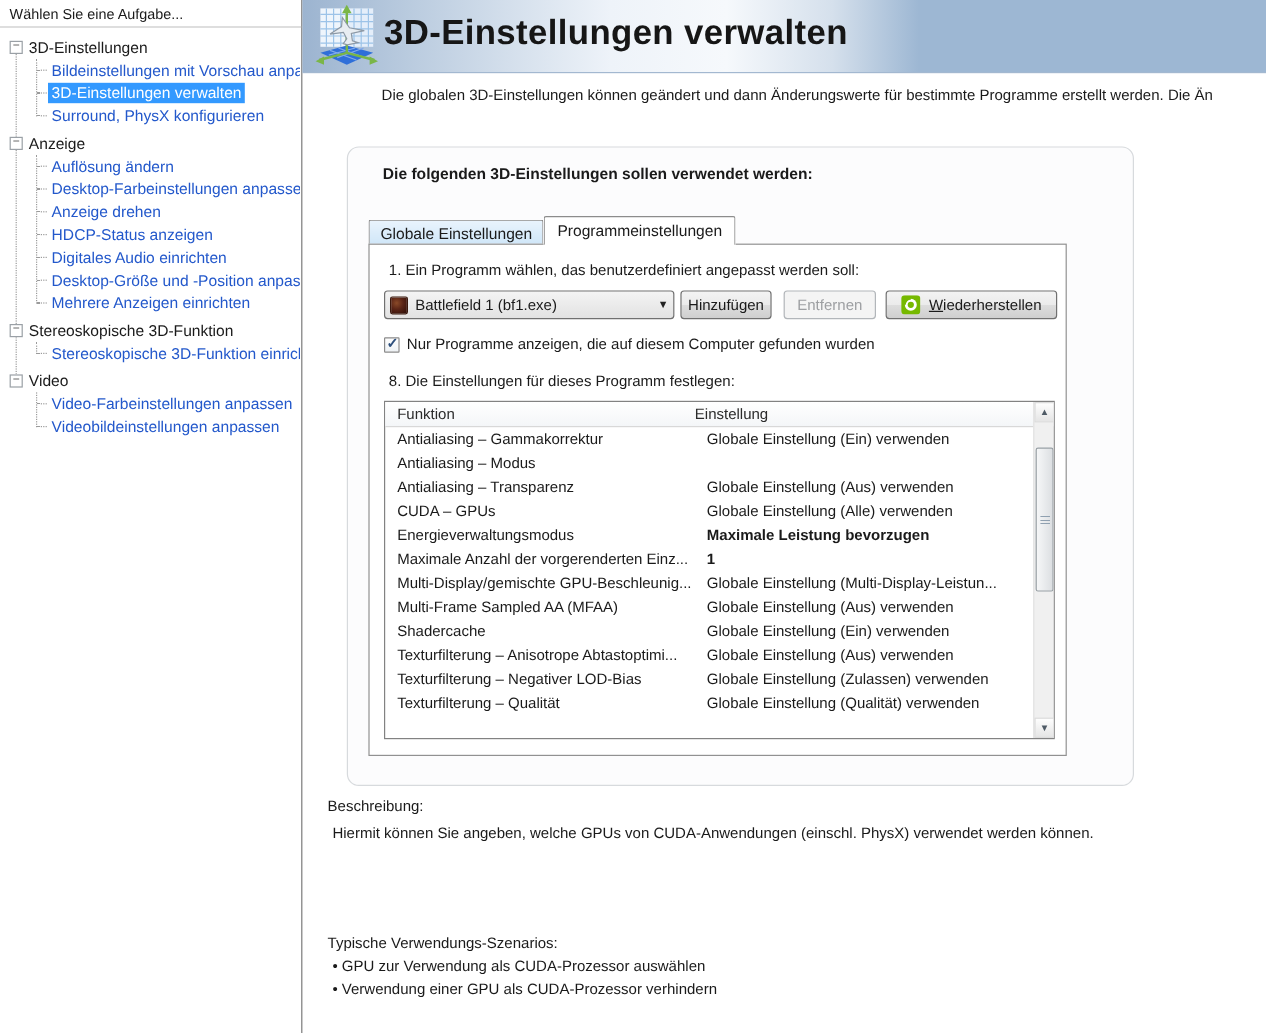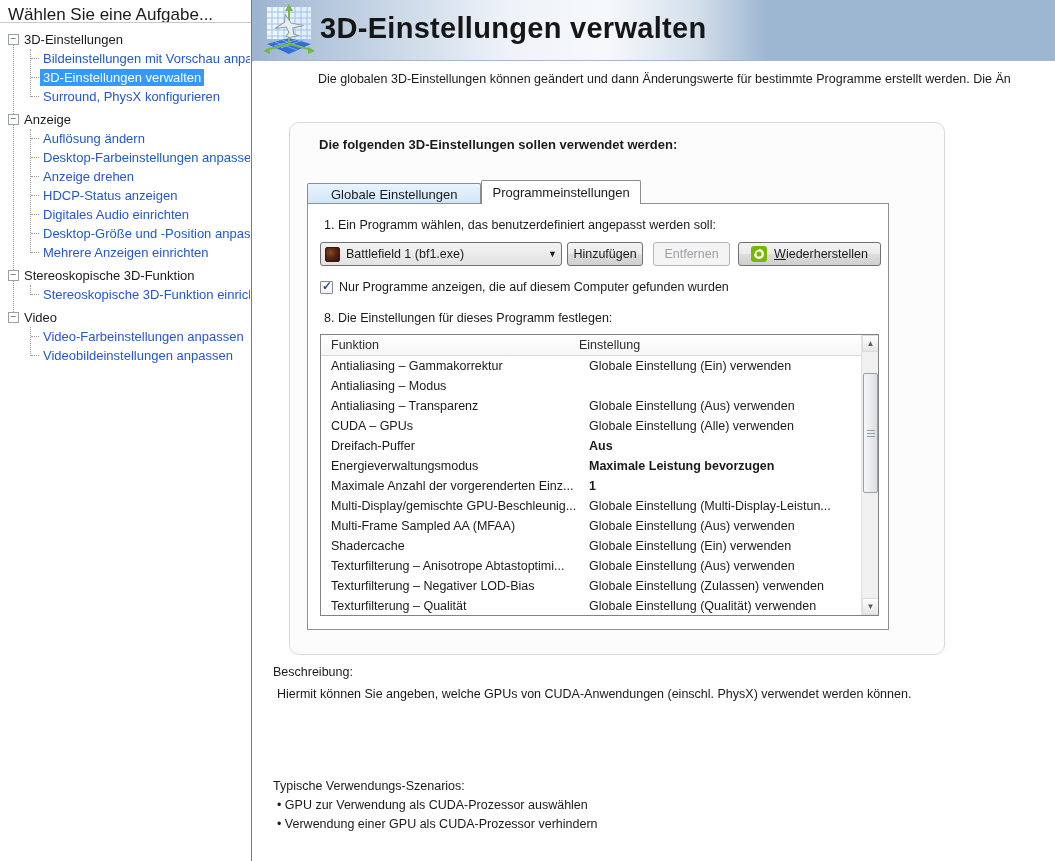--- a/index.html
+++ b/index.html
@@ -2,21 +2,21 @@
 <html><head>
 <meta charset="utf-8">
 <style>
   * { margin:0; padding:0; box-sizing:border-box; }
   html,body { width:1055px; height:861px; }
   body { font-family:"Liberation Sans", sans-serif; background:#fff; position:relative; overflow:hidden; color:#1a1a1a; }
   .app { position:absolute; inset:0; }
 
   
   .sidebar { position:absolute; left:0; top:0; width:252px; height:861px; background:#fff; border-right:1px solid #7a7a7a; }
-  .sidebar-header { height:23px; padding:5px 8px 0; font-size:17px; color:#1a1a1a; border-bottom:1px solid #c9c9c9; white-space:nowrap; overflow:hidden; }
+  .sidebar-header { height:23px; padding:5px 8px 0; font-size:12px; color:#1a1a1a; border-bottom:1px solid #c9c9c9; white-space:nowrap; overflow:hidden; }
   .tree { position:absolute; top:26px; left:0; right:1px; bottom:0; font-size:13px; white-space:nowrap; overflow:hidden; }
   .tree-line { position:absolute; left:13px; top:8px; height:282px; border-left:1px dotted #9b9b9b; }
   .tree-group { margin-top:4px; position:relative; }
   .root-row { height:19px; display:flex; align-items:center; padding-left:8px; color:#1a1a1a; position:relative; }
   .toggle { width:11px; height:11px; border:1px solid #9aa0a6; background:#fff; color:#555; font-size:10px; line-height:8px; text-align:center; margin-right:5px; flex:none; position:relative; z-index:2; }
   .children { position:relative; }
   .children::before { content:""; position:absolute; left:30px; top:0; height:calc(100% - 9px); border-left:1px dotted #9b9b9b; }
   .child-row { height:19px; display:flex; align-items:center; padding-left:40px; position:relative; color:#2358cb; cursor:pointer; }
   .child-row::after { content:""; position:absolute; left:31px; top:9px; width:8px; border-top:1px dotted #9b9b9b; }
   .child-row .lbl { padding:1px 3px; }
@@ -28,21 +28,21 @@
     border-bottom:1px solid #a3b8d0; }
   .header-icon { position:absolute; left:262px; top:4px; width:54px; height:54px; }
   .page-title { position:absolute; left:320px; top:12px; font-size:29px; font-weight:bold; color:#161616; letter-spacing:0.3px; }
   .subtitle { position:absolute; left:318px; top:72px; right:0; font-size:12.5px; white-space:nowrap; overflow:hidden; }
 
   
   .group-panel { position:absolute; left:289px; top:122px; width:656px; height:533px; background:#fcfcfd; border:1px solid #d7dadd; border-radius:10px; }
   .panel-heading { position:absolute; left:29px; top:14px; font-size:13px; font-weight:bold; }
 
   .tab-strip { position:absolute; left:17px; top:57px; display:flex; align-items:flex-end; height:24px; }
-  .tab { font-size:13px; border:1px solid #8c8c8c; border-bottom:none; border-radius:2px 2px 0 0; padding:3px 23px; background:linear-gradient(#e9f4fd,#cfe6f8); height:21px; position:relative; cursor:pointer; }
+  .tab { font-size:13px; border:1px solid #8c8c8c; border-bottom:none; border-radius:2px 2px 0 0; padding:3px 9px; background:linear-gradient(#e9f4fd,#cfe6f8); height:21px; position:relative; cursor:pointer; }
   .tab.active { background:#fff; height:24px; padding:4px 10px; z-index:3; box-shadow:0 1px 0 #fff; }
 
   .tab-box { position:absolute; left:17px; top:80px; width:582px; height:427px; background:#fff; border:1px solid #919191; z-index:2; }
   .step-label { position:absolute; font-size:12.5px; }
   .step1 { left:16px; top:14px; }
   .step2 { left:16px; top:107px; }
 
   .combo { position:absolute; left:12px; top:38px; width:242px; height:24px; border:1px solid #707070; border-radius:3px; background:linear-gradient(#f4f4f4,#e2e2e2); display:flex; align-items:center; padding:0 4px; cursor:pointer; }
   .combo .game-ico { width:15px; height:15px; border-radius:2px; flex:none; margin-right:6px; background:radial-gradient(circle at 35% 35%, #8a4a28 0%, #5a2416 45%, #2e0f08 100%); border:1px solid #3a180d; }
   .combo .combo-text { font-size:12.5px; flex:1; overflow:hidden; white-space:nowrap; }
@@ -251,24 +251,20 @@
             </div>
             <div class="t-row">
               <div class="c1">Antialiasing – Transparenz</div>
               <div class="c2">Globale Einstellung (Aus) verwenden</div>
             </div>
             <div class="t-row">
               <div class="c1">CUDA – GPUs</div>
               <div class="c2">Globale Einstellung (Alle) verwenden</div>
             </div>
             <div class="t-row bold">
-              <div class="c1">Dreifach-Puffer</div>
-              <div class="c2">Aus</div>
-            </div>
-            <div class="t-row bold">
               <div class="c1">Energieverwaltungsmodus</div>
               <div class="c2">Maximale Leistung bevorzugen</div>
             </div>
             <div class="t-row bold">
               <div class="c1">Maximale Anzahl der vorgerenderten Einz...</div>
               <div class="c2">1</div>
             </div>
             <div class="t-row">
               <div class="c1">Multi-Display/gemischte GPU-Beschleunig...</div>
               <div class="c2">Globale Einstellung (Multi-Display-Leistun...</div>

